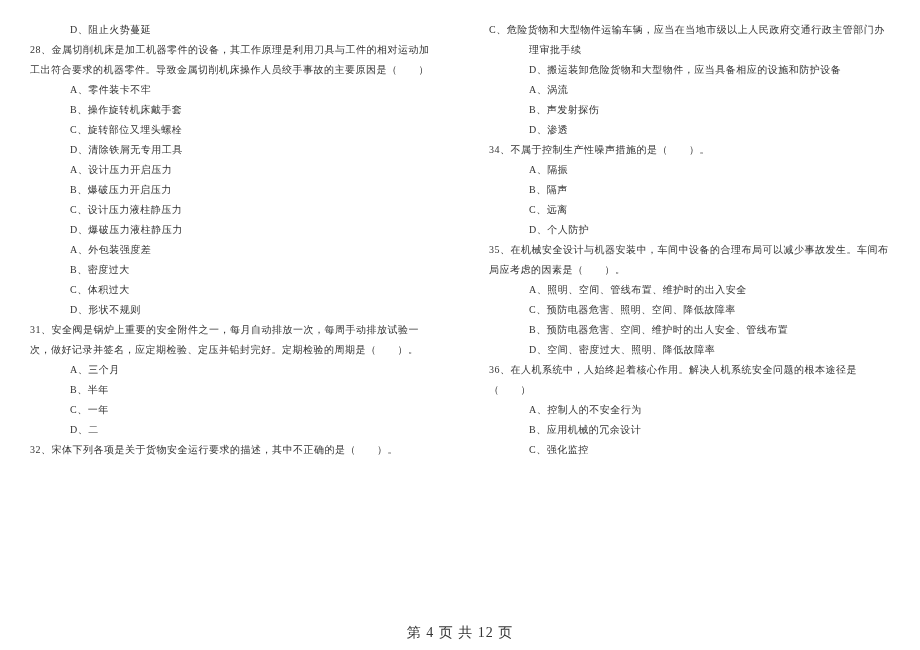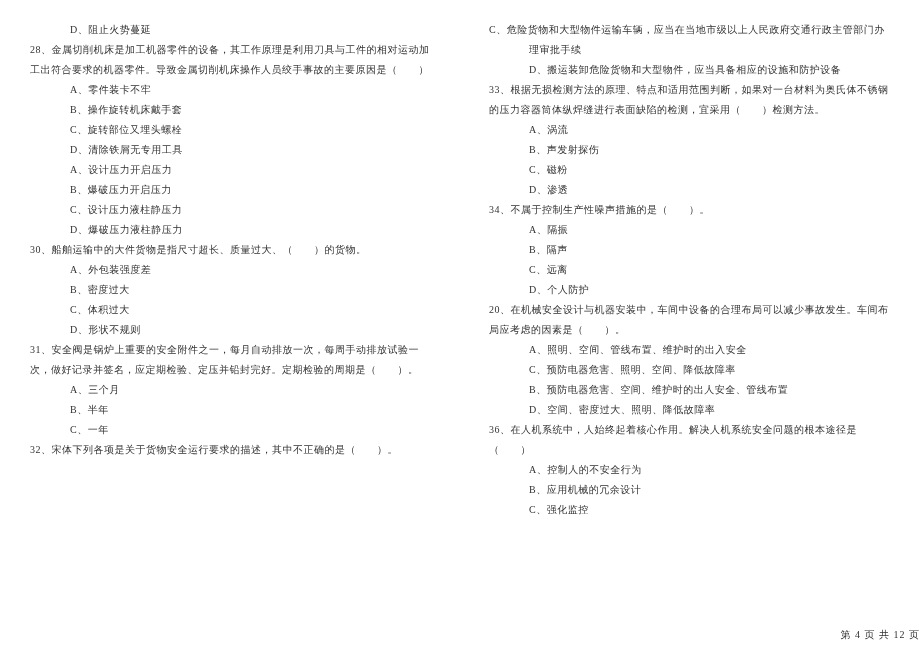--- a/index.html
+++ b/index.html
@@ -37,66 +37,64 @@
     }
     .q-cont {
       line-height: 2.0;
       letter-spacing: 0.5px;
     }
     .footer {
       position: absolute;
       bottom: 8px;
       left: 0;
       right: 0;
-      text-align: right;
-      font-size: 10px;
+      text-align: center;
+      font-size: 14px;
       letter-spacing: 1px;
     }
   </style>
 </head>
 <body>
 
 <div class="columns">
   <div class="col">
     <div class="option">D、阻止火势蔓延</div>
     <div class="question">28、金属切削机床是加工机器零件的设备，其工作原理是利用刀具与工件的相对运动加工出符合要求的机器零件。导致金属切削机床操作人员绞手事故的主要原因是（　　）</div>
     <div class="option">A、零件装卡不牢</div>
     <div class="option">B、操作旋转机床戴手套</div>
     <div class="option">C、旋转部位又埋头螺栓</div>
     <div class="option">D、清除铁屑无专用工具</div>
     <div class="option">A、设计压力开启压力</div>
     <div class="option">B、爆破压力开启压力</div>
     <div class="option">C、设计压力液柱静压力</div>
     <div class="option">D、爆破压力液柱静压力</div>
-    <div class="question">30、船舶运输中的大件货物是指尺寸超长、质量过大、（　　）的货物。</div>
     <div class="option">A、外包装强度差</div>
     <div class="option">B、密度过大</div>
     <div class="option">C、体积过大</div>
     <div class="option">D、形状不规则</div>
     <div class="question">31、安全阀是锅炉上重要的安全附件之一，每月自动排放一次，每周手动排放试验一次，做好记录并签名，应定期检验、定压并铅封完好。定期检验的周期是（　　）。</div>
     <div class="option">A、三个月</div>
     <div class="option">B、半年</div>
     <div class="option">C、一年</div>
+    <div class="option">D、二</div>
     <div class="question">32、宋体下列各项是关于货物安全运行要求的描述，其中不正确的是（　　）。</div>
   </div>
 
   <div class="col">
     <div class="q-cont" style="padding-left:4em;text-indent:-4em;padding-left:4em;">C、危险货物和大型物件运输车辆，应当在当地市级以上人民政府交通行政主管部门办理审批手续</div>
     <div class="option">D、搬运装卸危险货物和大型物件，应当具备相应的设施和防护设备</div>
-    <div class="question">33、根据无损检测方法的原理、特点和适用范围判断，如果对一台材料为奥氏体不锈钢的压力容器筒体纵焊缝进行表面缺陷的检测，宜采用（　　）检测方法。</div>
     <div class="option">A、涡流</div>
     <div class="option">B、声发射探伤</div>
-    <div class="option">C、磁粉</div>
     <div class="option">D、渗透</div>
     <div class="question">34、不属于控制生产性噪声措施的是（　　）。</div>
     <div class="option">A、隔振</div>
     <div class="option">B、隔声</div>
     <div class="option">C、远离</div>
     <div class="option">D、个人防护</div>
-    <div class="question">20、在机械安全设计与机器安装中，车间中设备的合理布局可以减少事故发生。车间布局应考虑的因素是（　　）。</div>
+    <div class="question">35、在机械安全设计与机器安装中，车间中设备的合理布局可以减少事故发生。车间布局应考虑的因素是（　　）。</div>
     <div class="option">A、照明、空间、管线布置、维护时的出入安全</div>
     <div class="option">C、预防电器危害、照明、空间、降低故障率</div>
     <div class="option">B、预防电器危害、空间、维护时的出人安全、管线布置</div>
     <div class="option">D、空间、密度过大、照明、降低故障率</div>
     <div class="question">36、在人机系统中，人始终起着核心作用。解决人机系统安全问题的根本途径是（　　）</div>
     <div class="option">A、控制人的不安全行为</div>
     <div class="option">B、应用机械的冗余设计</div>
     <div class="option">C、强化监控</div>
   </div>
 </div>

